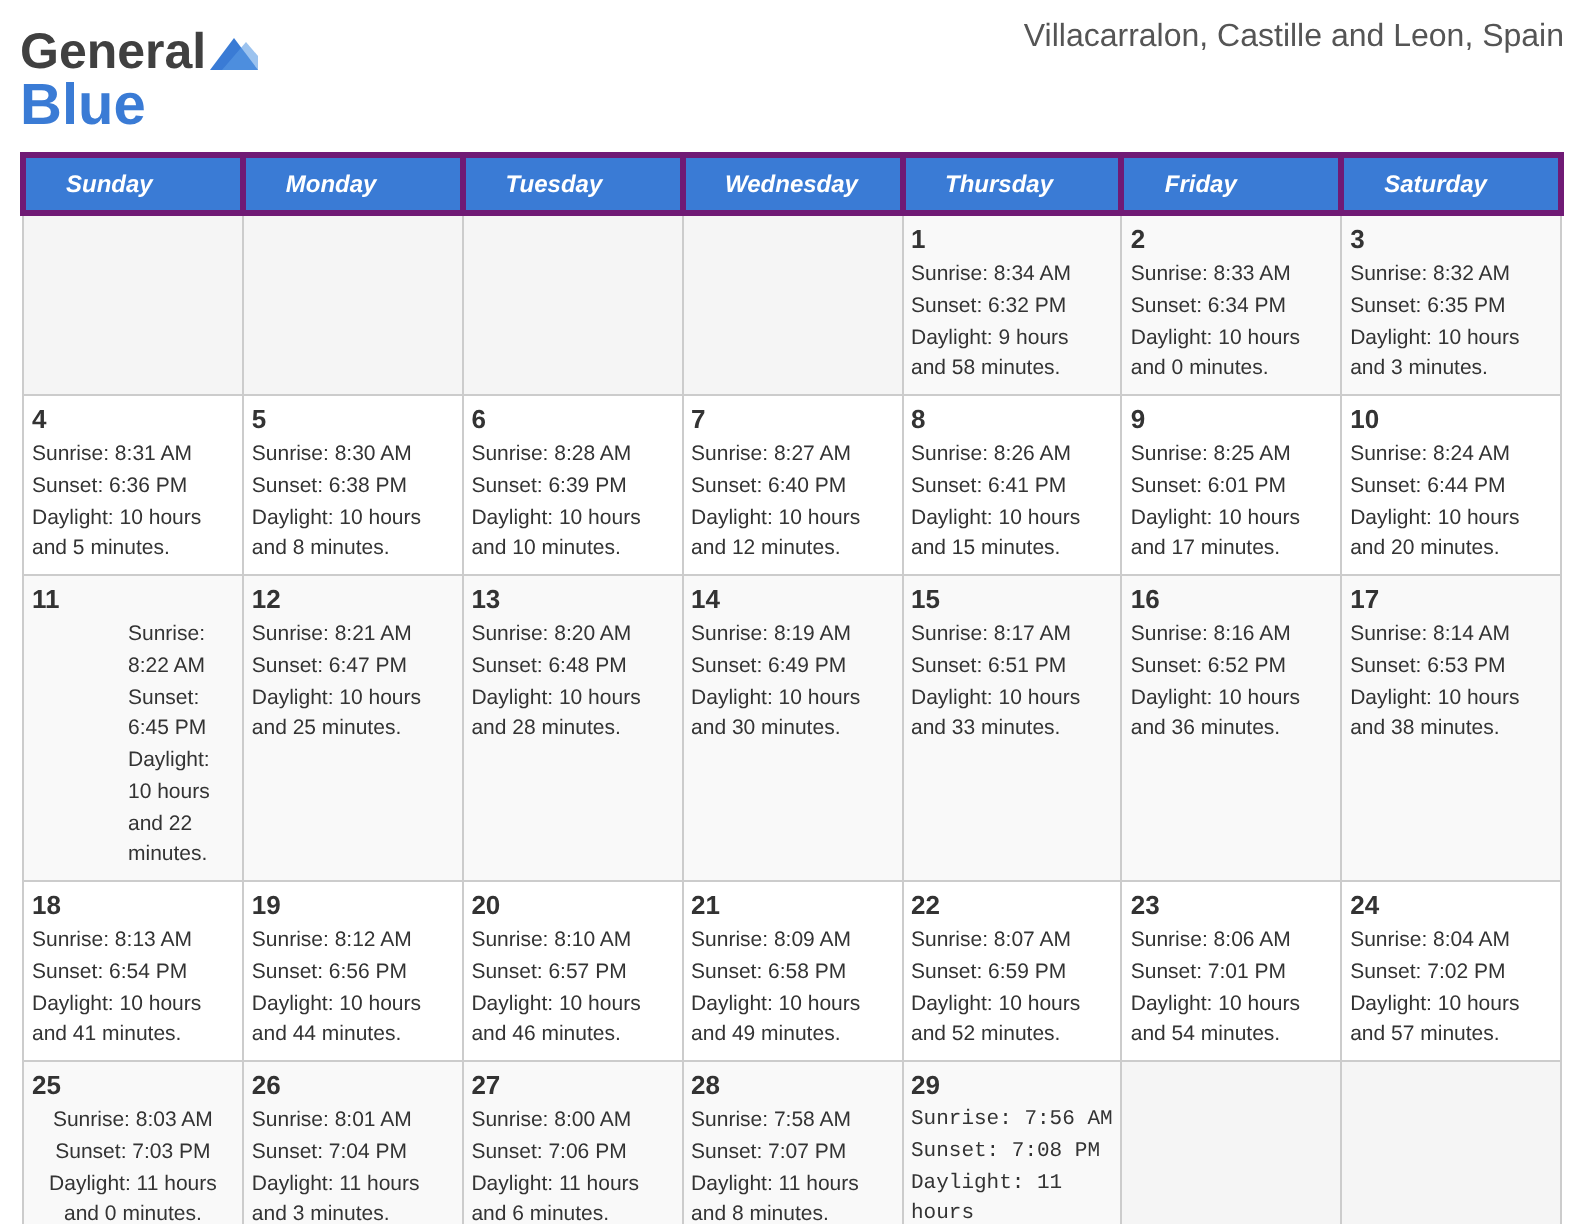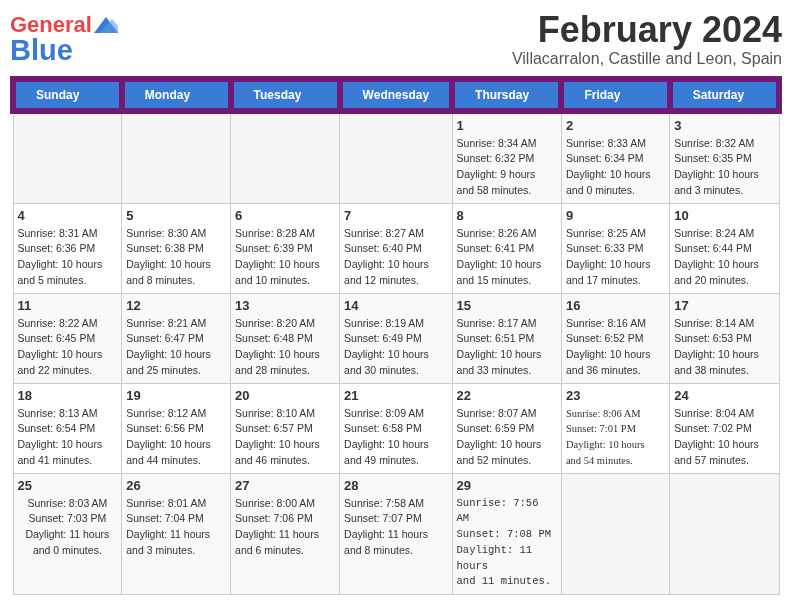--- a/index.html
+++ b/index.html
@@ -16,23 +16,23 @@
       align-items: flex-start;
       margin-bottom: 8px;
     }
     .logo {
       display: flex;
       flex-direction: column;
       align-items: flex-start;
       margin-top: 4px;
     }
     .logo-text-general {
-      font-size: 22px;
-      font-weight: bold;
-      color: #ef4444;
+      font-size: 25px;
+      font-weight: bold;
+      color: #404040;
       line-height: 1;
     }
     .logo-text-blue {
       font-size: 29px;
       font-weight: bold;
       color: #3a7bd5;
       line-height: 1;
     }
     .logo-icon {
       width: 24px;
@@ -61,21 +61,22 @@
       border-collapse: collapse;
       font-size: 11px;
     }
     .calendar thead tr th {
       background-color: #3a7bd5;
       color: #fff;
       padding: 6px 20px;
       text-align: left;
       font-size: 12px;
       font-weight: bold;
-      border: 6px solid #701a75;
+      border: 3px solid #701a75;
+      font-style: italic;
     }
     .calendar tbody tr td {
       border: 1px solid #ccc;
       vertical-align: top;
       padding: 4px;
       width: 110px;
       min-height: 80px;
       background: #fff;
     }
     .calendar tbody tr:nth-child(odd) td {
@@ -108,21 +109,20 @@
     <div class="logo-row">
       <span class="logo-text-general">General</span>
       <svg class="logo-icon" viewBox="0 0 24 16" xmlns="http://www.w3.org/2000/svg">
         <polygon points="0,16 12,0 24,16" fill="#3a7bd5"></polygon>
         <polygon points="6,16 18,2 30,16" fill="#5a9be5" opacity="0.6"></polygon>
       </svg>
     </div>
     <span class="logo-text-blue">Blue</span>
   </div>
   <div class="title-area">
-    <div class="month-year">February 2024</div>
     <div class="location">Villacarralon, Castille and Leon, Spain</div>
   </div>
 </div>
 
 <table class="calendar">
   <thead>
     <tr>
     <th>Sunday</th>
         <th>Monday</th>
         <th>Tuesday</th>
@@ -192,36 +192,36 @@
         <td>
           <span class="day-num">8</span>
           <div class="day-info" style="white-space: pre-line;">Sunrise: 8:26 AM
 Sunset: 6:41 PM
 Daylight: 10 hours
 and 15 minutes.</div>
         </td>
         <td>
           <span class="day-num">9</span>
           <div class="day-info" style="white-space: pre-line;">Sunrise: 8:25 AM
-Sunset: 6:33 PM
+Sunset: 6:01 PM
 Daylight: 10 hours
 and 17 minutes.</div>
         </td>
         <td>
           <span class="day-num">10</span>
           <div class="day-info" style="white-space: pre-line;">Sunrise: 8:24 AM
 Sunset: 6:44 PM
 Daylight: 10 hours
 and 20 minutes.</div>
         </td>
       </tr>
       <tr>
         <td>
           <span class="day-num">11</span>
-          <div class="day-info" style="white-space: pre-line;">Sunrise: 8:22 AM
+          <div class="day-info" style="white-space: pre-line; margin-left: 48px;">Sunrise: 8:22 AM
 Sunset: 6:45 PM
 Daylight: 10 hours
 and 22 minutes.</div>
         </td>
         <td>
           <span class="day-num">12</span>
           <div class="day-info" style="white-space: pre-line;">Sunrise: 8:21 AM
 Sunset: 6:47 PM
 Daylight: 10 hours
 and 25 minutes.</div>
@@ -293,21 +293,21 @@
         </td>
         <td>
           <span class="day-num">22</span>
           <div class="day-info" style="white-space: pre-line;">Sunrise: 8:07 AM
 Sunset: 6:59 PM
 Daylight: 10 hours
 and 52 minutes.</div>
         </td>
         <td>
           <span class="day-num">23</span>
-          <div class="day-info" style="white-space: pre-line; font-family: Liberation Serif, serif;">Sunrise: 8:06 AM
+          <div class="day-info" style="white-space: pre-line;">Sunrise: 8:06 AM
 Sunset: 7:01 PM
 Daylight: 10 hours
 and 54 minutes.</div>
         </td>
         <td>
           <span class="day-num">24</span>
           <div class="day-info" style="white-space: pre-line;">Sunrise: 8:04 AM
 Sunset: 7:02 PM
 Daylight: 10 hours
 and 57 minutes.</div>

